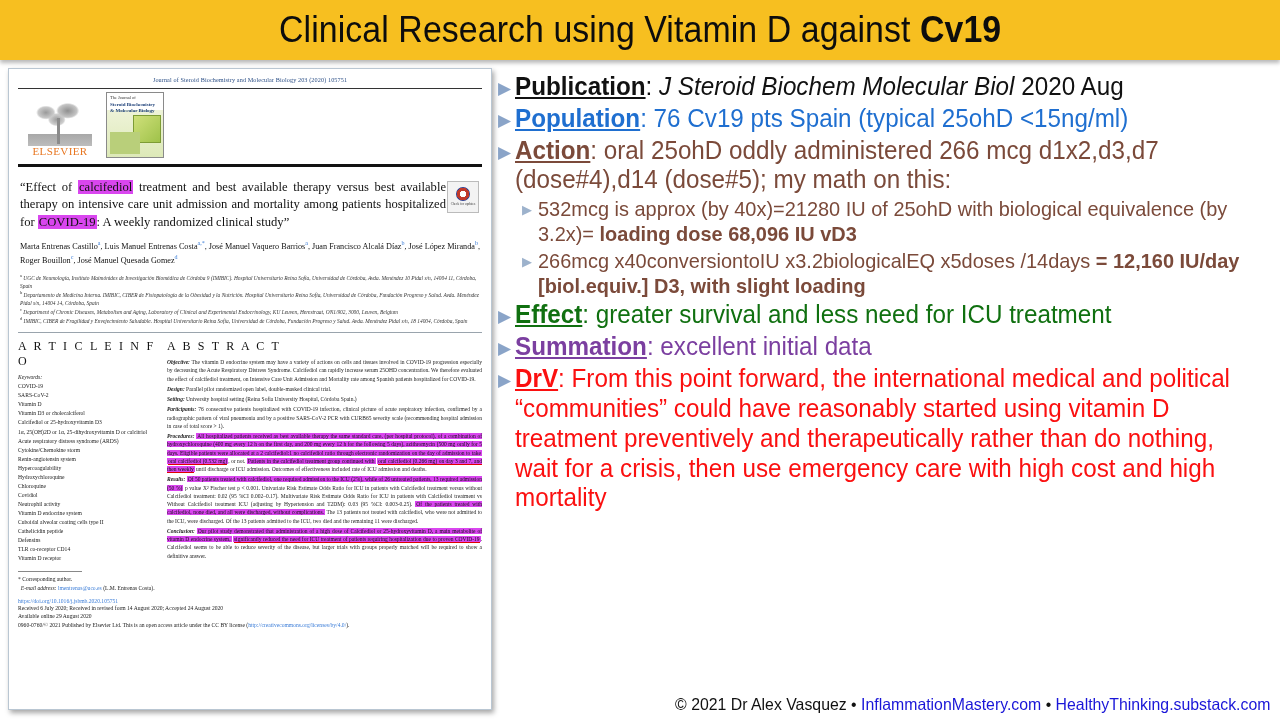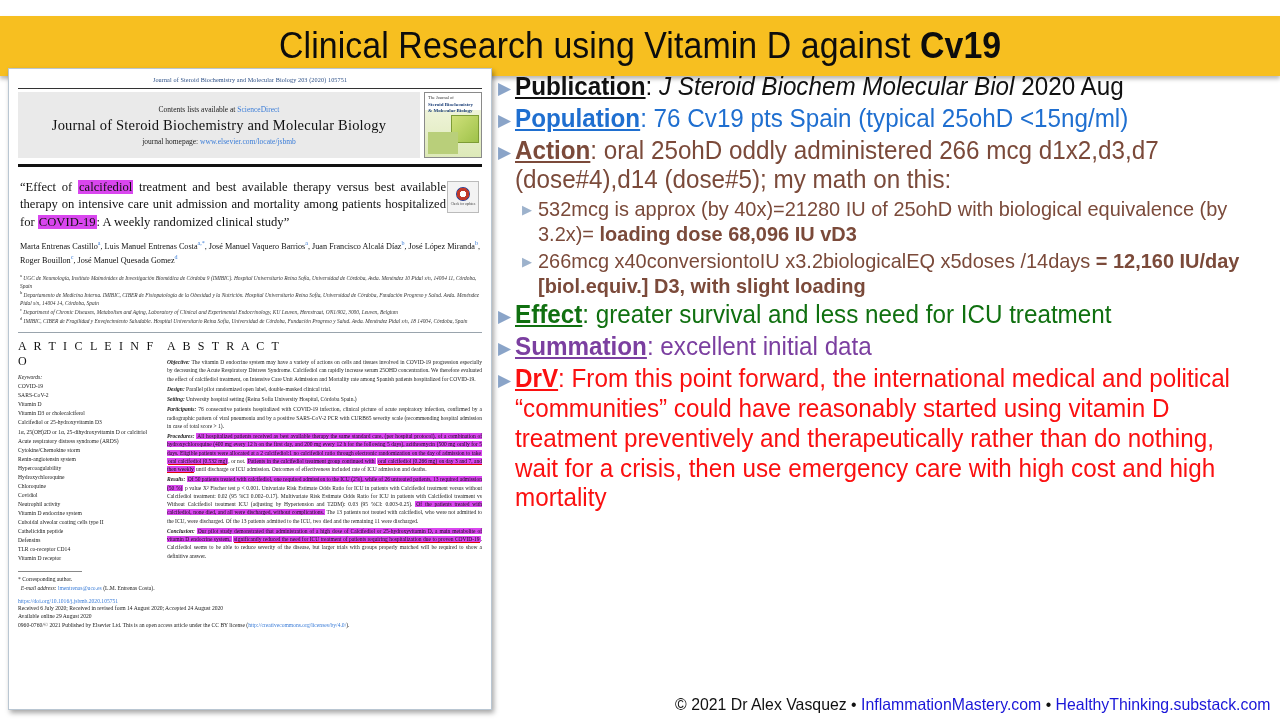--- a/index.html
+++ b/index.html
@@ -4,21 +4,21 @@
 <style>
   html,body{margin:0;padding:0;}
   body{
     width:1280px;height:720px;overflow:hidden;background:#ffffff;
     font-family:"Liberation Sans", sans-serif;
   }
   #slide{position:relative;width:1280px;height:720px;}
 
   
   .title-bar{
-    position:absolute;left:0;top:16px;width:1280px;height:60px;
+    position:absolute;left:0;top:0;width:1280px;height:60px;
     background:#f7bf20;
     box-shadow:0 3px 4px rgba(0,0,0,.28);
     display:flex;align-items:center;justify-content:center;
   }
   .title-text{
     font-family:"Liberation Sans", sans-serif;
     font-size:36px;color:#0d0d0d;letter-spacing:.1px;
     white-space:nowrap;
     transform:scaleX(.94);
   }
@@ -178,28 +178,23 @@
     <div class="title-text">
       <span class="t-norm">Clinical Research using Vitamin D against </span><b>Cv19</b>
     </div>
   </div>
 
   <div class="paper-panel">
     <div class="pp-inner">
       <div class="pp-runhead">Journal of Steroid Biochemistry and Molecular Biology 203 (2020) 105751</div>
 
       <div class="pp-masthead">
-        <div class="pp-mastbox">
-          <div class="pp-contents">
-            <span>Contents lists available at </span><span class="sd">ScienceDirect</span>
-          </div>
-          <div class="pp-jtitle">Journal of Steroid Biochemistry and Molecular Biology</div>
-          <div class="pp-home">
-            <span>journal homepage: </span><span class="lnk">www.elsevier.com/locate/jsbmb</span>
-          </div>
+        <div class="pp-elsevier">
+          <div class="els-tree"></div>
+          <div class="els-word">ELSEVIER</div>
         </div>
         <div class="pp-cover">
           <div class="cv-top">The Journal of</div>
           <div class="cv-ttl">Steroid Biochemistry &amp; Molecular Biology</div>
           <div class="cv-art"></div>
           <div class="cv-helix"></div>
         </div>
       </div>
       <div class="pp-rule"></div>
 

